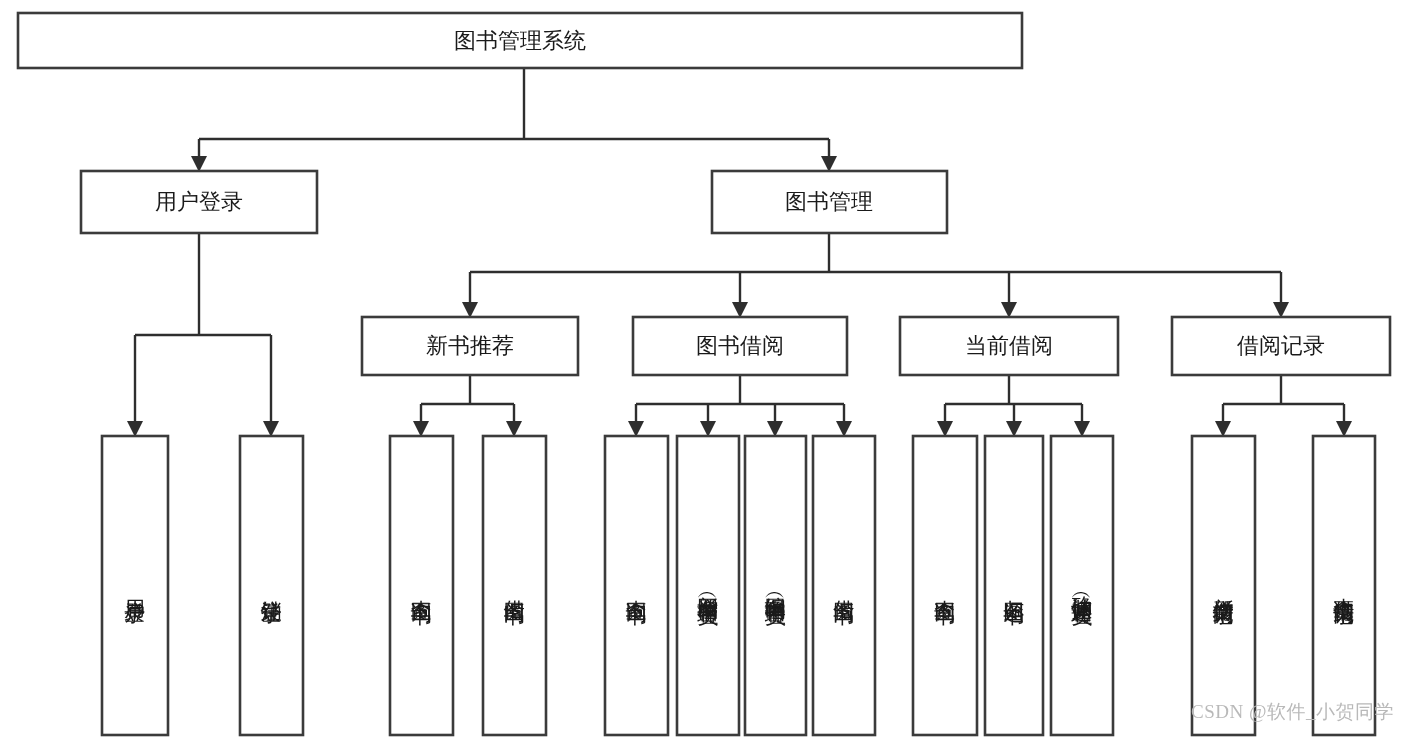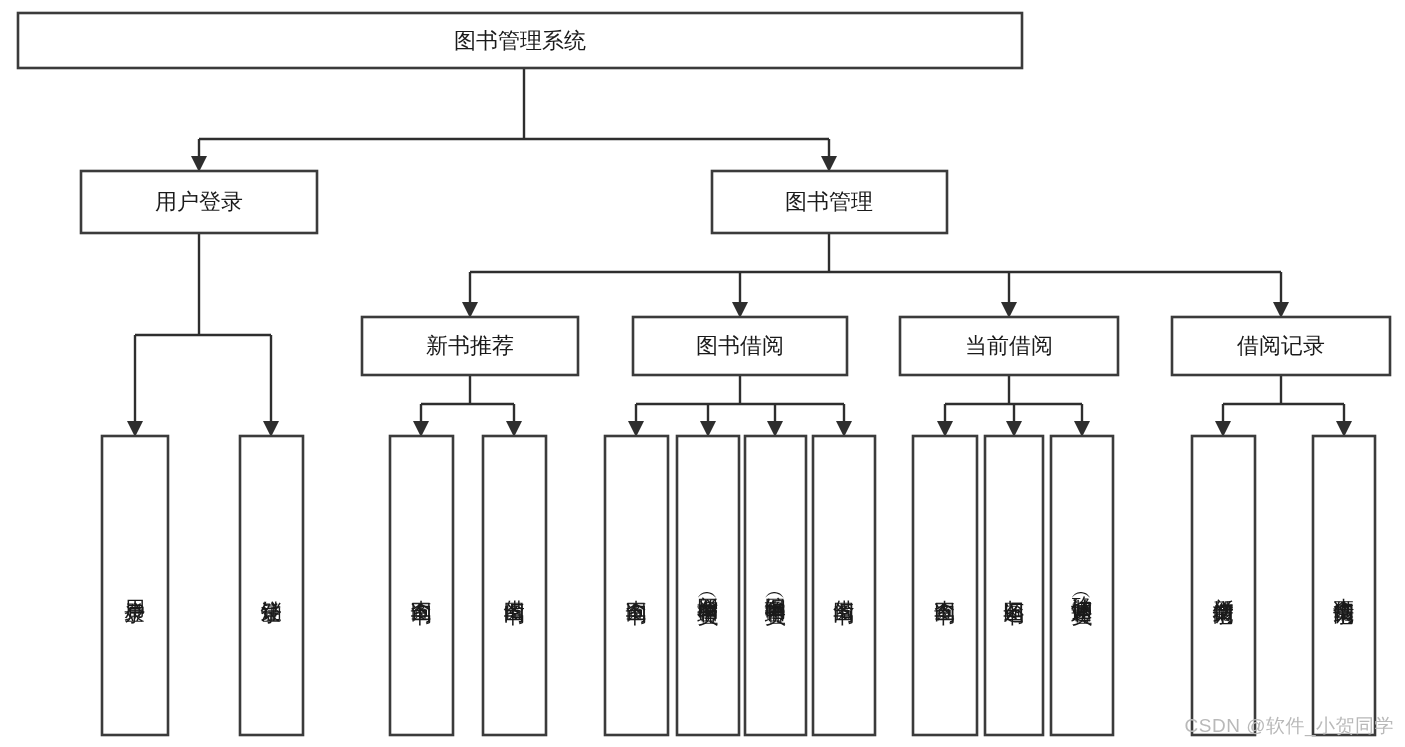--- a/index.html
+++ b/index.html
@@ -61,22 +61,22 @@
     color: #1a1a1a;
     display: flex;
     align-items: center;
     justify-content: center;
     text-align: center;
     pointer-events: none;
   }
   #watermark {
     position: absolute;
     right: 8px;
-    bottom: 8px;
-    font-family: Liberation Sans, sans-serif;
+    bottom: 22px;
+    font-family: Liberation Serif, serif;
     font-size: 19px;
     color: #b9b9b9;
     letter-spacing: 0.5px;
     white-space: nowrap;
   }
 </style>
 </head>
 <body>
 
 <div id="diagram-root">

